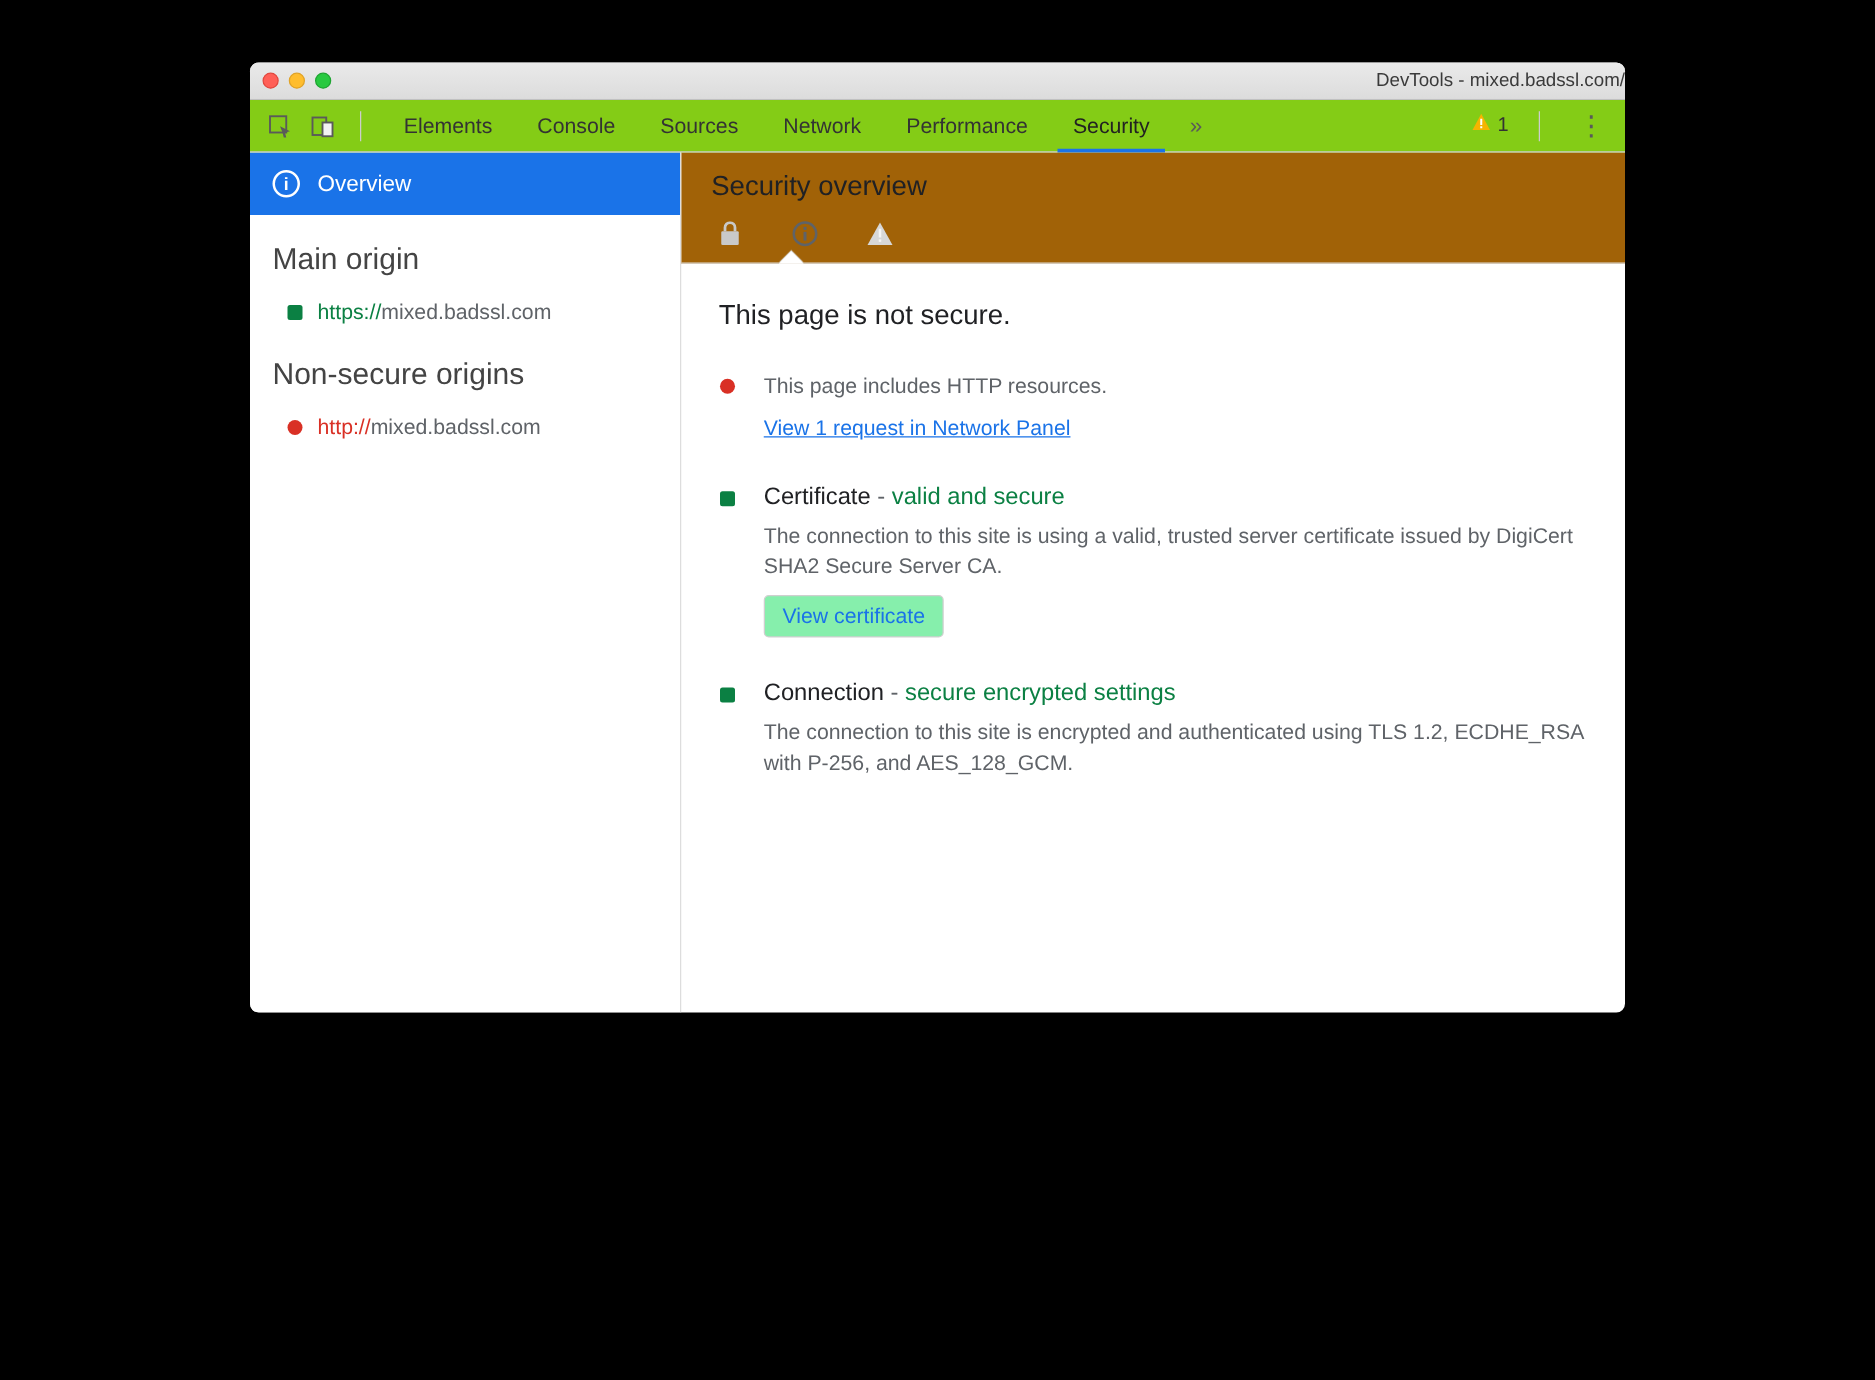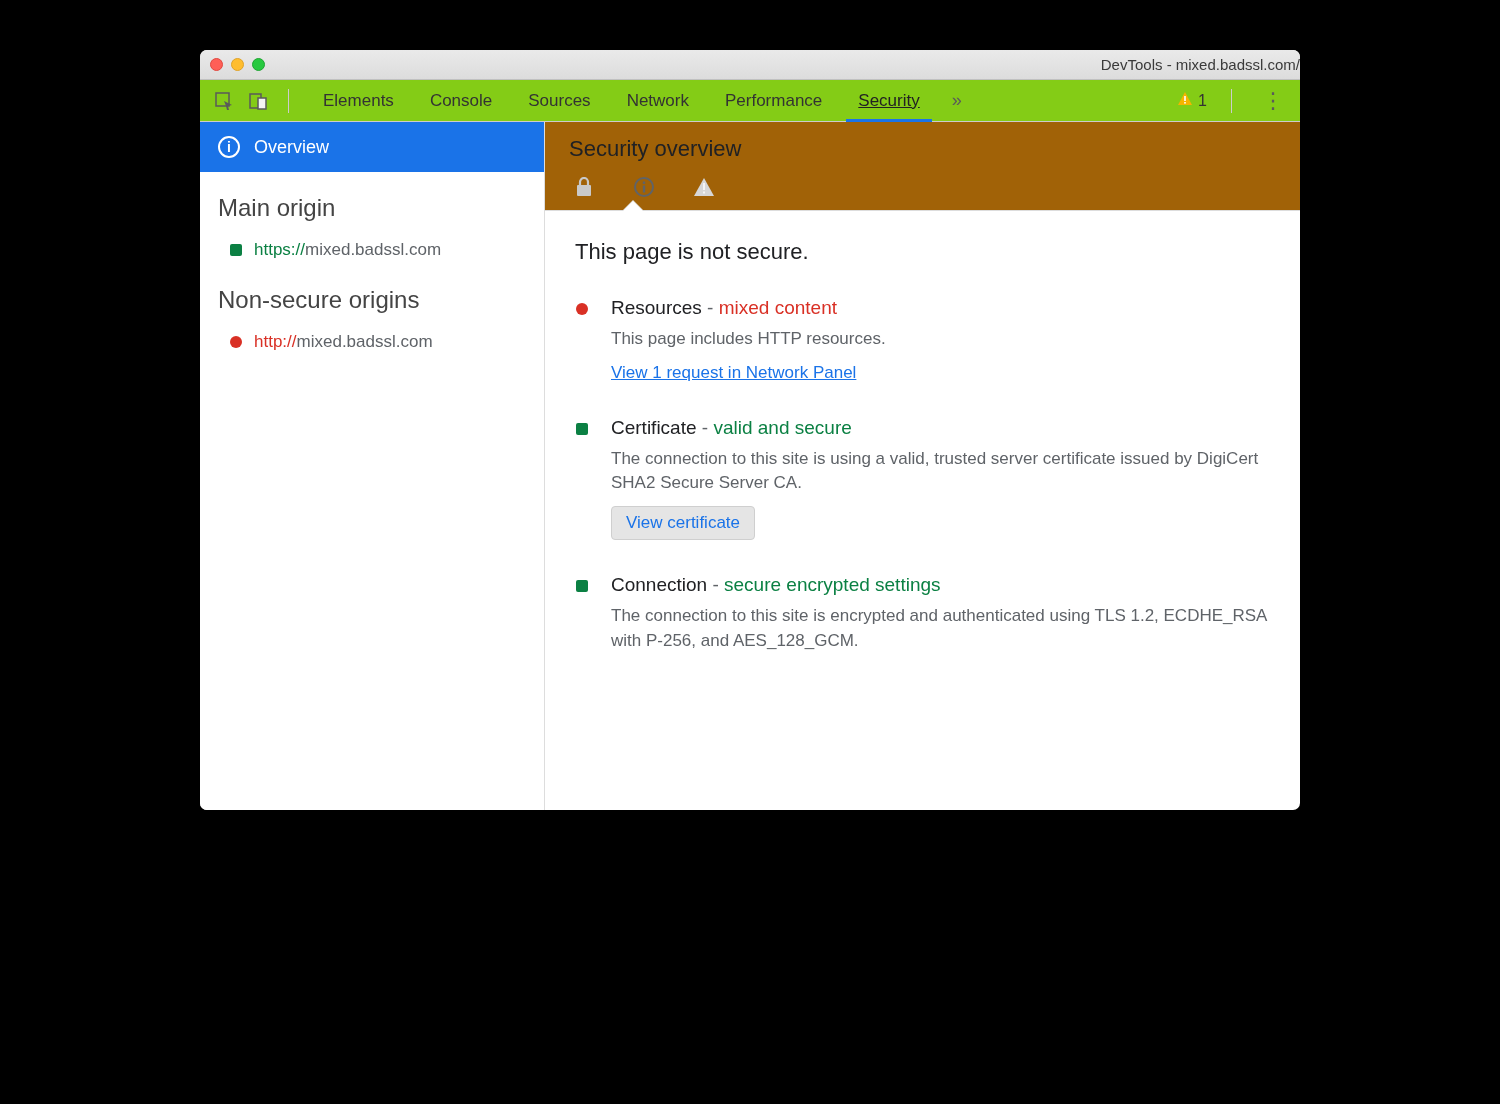--- a/index.html
+++ b/index.html
@@ -67,21 +67,20 @@
       display: flex;
       align-items: center;
       font-size: 17px;
       color: #333;
       cursor: pointer;
       position: relative;
     }
     .tab.active {
       color: #222;
       font-weight: 400;
-      text-decoration: underline;
     }
     .tab.active::after {
       content: "";
       position: absolute;
       bottom: -1px; left: 6px; right: 6px;
       height: 3px;
       background: #1a73e8;
     }
     .tb-overflow { margin-left: 6px; font-size: 18px; color: #5a5a5a; padding: 0 8px; cursor: pointer; }
     .tb-right { margin-left: auto; display: flex; align-items: center; gap: 14px; }
@@ -161,21 +160,21 @@
     .bt-status.red { color: #d93025; }
     .block-desc { color: #5f6368; font-size: 17px; line-height: 1.45; margin-bottom: 10px; }
     .link { color: #1a73e8; text-decoration: underline; font-size: 17px; cursor: pointer; }
     .btn {
       display: inline-block;
       border: 1px solid #cfcfcf;
       border-radius: 4px;
       padding: 6px 14px;
       font-size: 17px;
       color: #1a73e8;
-      background: #e5e5e5;
+      background: #86efac;
       cursor: pointer;
     }
   </style>
 </head>
 <body>
 
 <div class="window">
   <div class="titlebar">
     <div class="traffic">
       <div class="dot red"></div>
@@ -281,25 +280,20 @@
       </div>
 
       <div class="content">
         <div class="page-status">This page is not secure.</div>
 
         <div class="block">
           <div class="marker">
               <div class="bcirc red"></div>
             </div>
           <div class="block-body">
-            <div class="block-title">
-              <span class="bt-label">Resources</span>
-              <span class="bt-dash"> - </span>
-              <span class="bt-status red">mixed content</span>
-            </div>
             <div class="block-desc">This page includes HTTP resources.</div>
             <a class="link">View 1 request in Network Panel</a>
           </div>
         </div>
 
         <div class="block">
           <div class="marker">
               <div class="bsq green"></div>
             </div>
           <div class="block-body">

